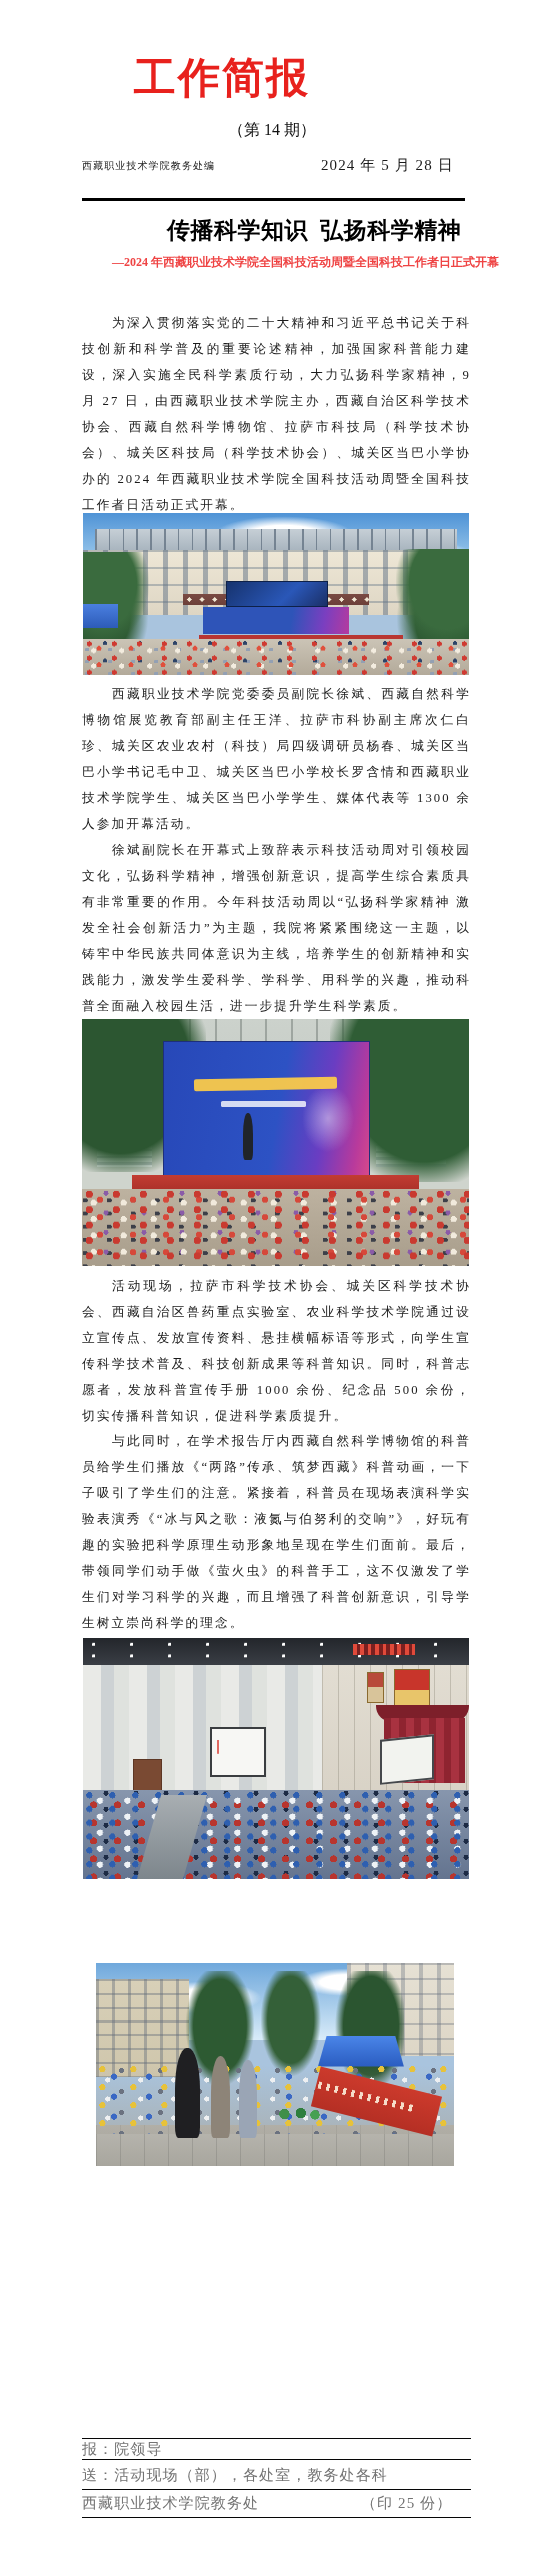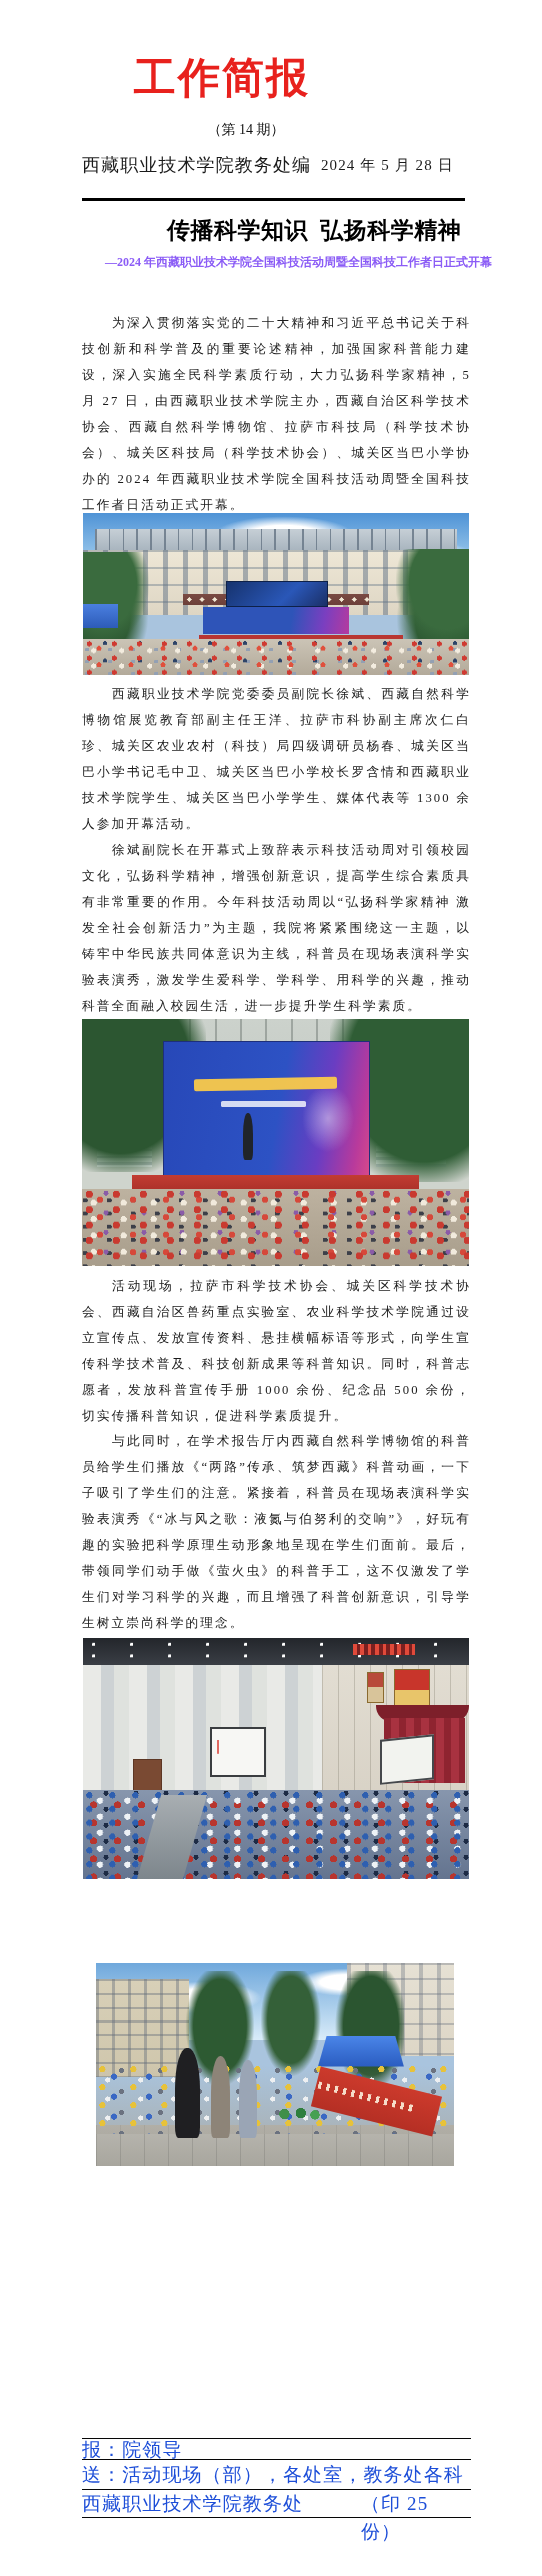--- a/index.html
+++ b/index.html
@@ -20,42 +20,43 @@
     text-align:center;
     font-family:"Liberation Sans","DejaVu Sans",sans-serif;
     font-weight:700;
     font-size:42px;line-height:51px;
     letter-spacing:2.1px;
     color:#e8211d;
   }
   .issue-line{
     top:120px;left:0;width:492px;
     text-align:center;
-    font-size:14px;line-height:20px;
+    font-size:16px;line-height:20px;
     color:#111;
+    padding-left:26px;
   }
   .header-row{ top:155px;left:82px;width:389px;height:21px; }
-  .header-editor{ left:0;top:0;font-size:18px;line-height:21px;letter-spacing:1.1px;}
+  .header-editor{ left:0;top:0;font-size:10px;line-height:21px;letter-spacing:1.1px;}
   .header-date{ left:239px;top:0;font-size:15px;line-height:21px;letter-spacing:1.1px;}
   .masthead-rule{ top:198px;left:82px;width:383px;height:3.2px;background:#000;}
 
   
   .article-title{
     top:217px;left:167px;
     font-family:"Liberation Sans","DejaVu Sans",sans-serif;
     font-weight:700;
     font-size:23px;line-height:27.5px;
     letter-spacing:0.5px;word-spacing:5.3px;
     color:#000;
   }
   .article-subtitle{
-    top:254px;left:105px;
+    top:254px;left:112px;
     font-size:12px;line-height:17px;
     font-weight:600;
-    color:#8b5cf6;
+    color:#ef4444;
   }
 
   
   .para{
     left:82px;width:389px;
     margin:0;
     font-size:12.7px;line-height:26px;
     letter-spacing:2.1px;
     text-indent:30px;
     text-align:justify;
@@ -240,21 +241,21 @@
       radial-gradient(circle 5.3px at 20% 50%,#3f8f4a 95%,rgba(0,0,0,0)),
       radial-gradient(circle 5.3px at 55% 45%,#2f7f3e 95%,rgba(0,0,0,0)),
       radial-gradient(circle 4.8px at 85% 55%,#46a052 95%,rgba(0,0,0,0));}
   .p4-fig1{left:22%;top:42%;width:7%;height:44%;background:#1f1f22;border-radius:46% 46% 12% 12%;}
   .p4-fig2{left:32%;top:46%;width:5.5%;height:40%;background:#8d8478;border-radius:46% 46% 12% 12%;}
   .p4-fig3{left:40%;top:48%;width:5%;height:38%;background:#9aa5b5;border-radius:46% 46% 12% 12%;}
 
   
   .doc-footer{top:2438px;left:82px;width:389px;border-top:1.6px solid #060606;}
   .f-row{position:relative;border-bottom:1.6px solid #060606;
-    font-size:19px;letter-spacing:1.1px;color:#1d4ed8;}
+    font-size:15px;letter-spacing:1.1px;color:#737373;}
   .f-row1{height:20px;line-height:21px;}
   .f-row2{height:29px;line-height:30px;}
   .f-row3{height:26.5px;line-height:27.5px;font-family:Liberation Serif, serif;}
   .f-copies{position:absolute;left:279px;top:0;}
 </style>
 </head>
 <body>
 
 <div class="page">
 
@@ -262,38 +263,38 @@
   <div class="abs issue-line">（第 14 期）</div>
   <div class="abs header-row">
     <span class="abs header-editor">西藏职业技术学院教务处编</span>
     <span class="abs header-date">2024 年 5 月 28 日</span>
   </div>
   <div class="abs masthead-rule"></div>
 
   <div class="abs article-title">传播科学知识  弘扬科学精神</div>
   <div class="abs article-subtitle">—2024 年西藏职业技术学院全国科技活动周暨全国科技工作者日正式开幕</div>
 
-  <p class="abs para p1">为深入贯彻落实党的二十大精神和习近平总书记关于科技创新和科学普及的重要论述精神，加强国家科普能力建设，深入实施全民科学素质行动，大力弘扬科学家精神，5 月 27 日，由西藏职业技术学院主办，西藏自治区科学技术协会、西藏自然科学博物馆、拉萨市科技局（科学技术协会）、城关区科技局（科学技术协会）、城关区当巴小学协办的 2024 年西藏职业技术学院全国科技活动周暨全国科技工作者日活动正式开幕。</p>
+  <p class="abs para p1">为深入贯彻落实党的二十大精神和习近平总书记关于科技创新和科学普及的重要论述精神，加强国家科普能力建设，深入实施全民科学素质行动，大力弘扬科学家精神，9 月 27 日，由西藏职业技术学院主办，西藏自治区科学技术协会、西藏自然科学博物馆、拉萨市科技局（科学技术协会）、城关区科技局（科学技术协会）、城关区当巴小学协办的 2024 年西藏职业技术学院全国科技活动周暨全国科技工作者日活动正式开幕。</p>
 
   <div class="photo photo1" aria-label="开幕式全景：教学楼前搭建蓝色主题舞台，红毯前坐满佩戴红色帽子和马甲的志愿者及观众，蓝天白云">
     <div class="abs p1-sky"></div>
     <div class="abs p1-roof"></div>
     <div class="abs p1-building"></div>
     <div class="abs p1-band"></div>
     <div class="abs p1-tree-l"></div>
     <div class="abs p1-tree-r"></div>
     <div class="abs p1-screen"></div>
     <div class="abs p1-backdrop"></div>
     <div class="abs p1-tent"></div>
     <div class="abs p1-carpet"></div>
     <div class="abs p1-crowd"></div>
   </div>
 
   <p class="abs para p2">西藏职业技术学院党委委员副院长徐斌、西藏自然科学博物馆展览教育部副主任王洋、拉萨市科协副主席次仁白珍、城关区农业农村（科技）局四级调研员杨春、城关区当巴小学书记毛中卫、城关区当巴小学校长罗含情和西藏职业技术学院学生、城关区当巴小学学生、媒体代表等 1300 余人参加开幕活动。</p>
-  <p class="abs para p3">徐斌副院长在开幕式上致辞表示科技活动周对引领校园文化，弘扬科学精神，增强创新意识，提高学生综合素质具有非常重要的作用。今年科技活动周以“弘扬科学家精神 激发全社会创新活力”为主题，我院将紧紧围绕这一主题，以铸牢中华民族共同体意识为主线，科普员在现场表演科学实验表演秀，激发学生爱科学、学科学、用科学的兴趣，推动科普全面融入校园生活，进一步提升学生科学素质。</p>
+  <p class="abs para p3">徐斌副院长在开幕式上致辞表示科技活动周对引领校园文化，弘扬科学精神，增强创新意识，提高学生综合素质具有非常重要的作用。今年科技活动周以“弘扬科学家精神 激发全社会创新活力”为主题，我院将紧紧围绕这一主题，以铸牢中华民族共同体意识为主线，培养学生的创新精神和实践能力，激发学生爱科学、学科学、用科学的兴趣，推动科普全面融入校园生活，进一步提升学生科学素质。</p>
 
   <div class="photo photo2" aria-label="开幕式近景：蓝紫色主题背景板前发言人致辞，台下红帽学生志愿者队伍就座，两侧树木与台阶">
     <div class="abs p2-build"></div>
     <div class="abs p2-stairs-l"></div>
     <div class="abs p2-stairs"></div>
     <div class="abs p2-tree-l"></div>
     <div class="abs p2-tree-r"></div>
     <div class="abs p2-backdrop"></div>
     <div class="abs p2-bd-title"></div>
     <div class="abs p2-bd-sub"></div>

